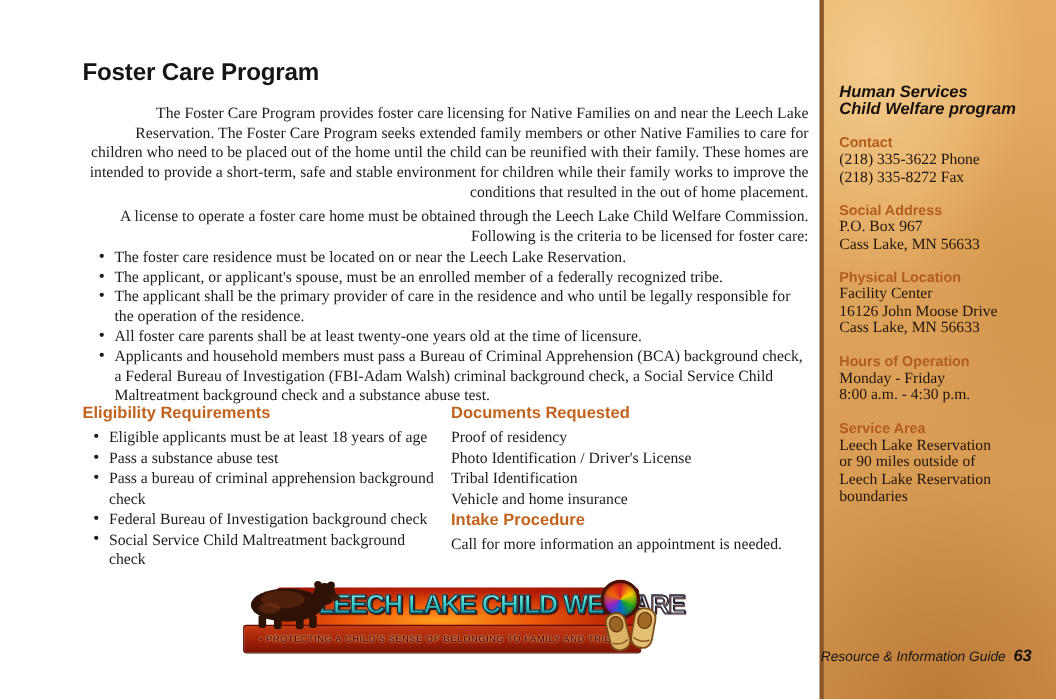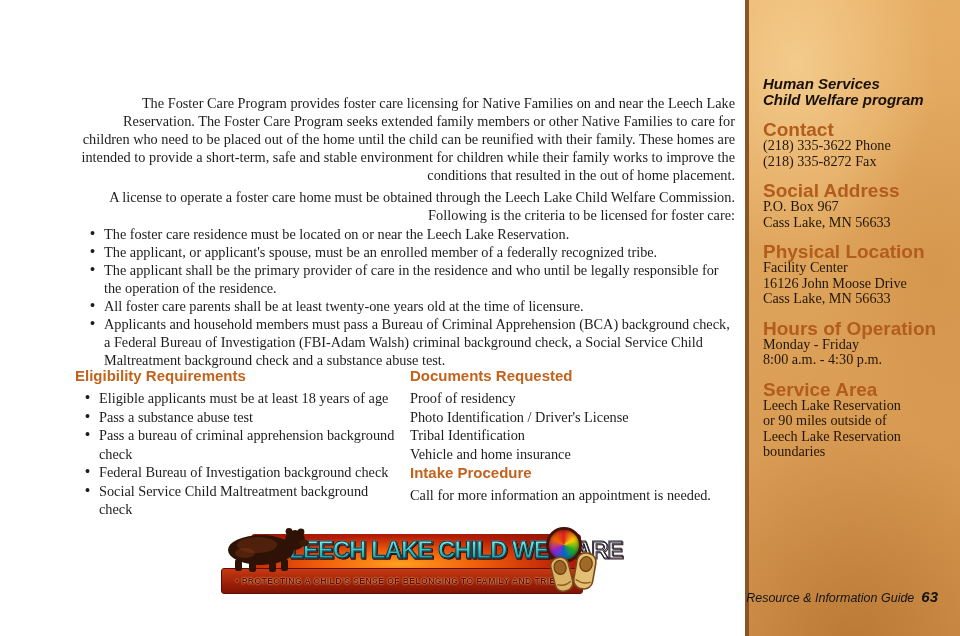--- a/index.html
+++ b/index.html
@@ -88,39 +88,40 @@
       radial-gradient(130% 55% at 50% 102%, rgba(156,92,28,0.45) 0%, rgba(156,92,28,0) 65%),
       linear-gradient(160deg, #e9b067 0%, #dda25a 45%, #d2914a 100%);
   }
   #sidebar-inner { position:absolute; left:14px; top:76px; right:16px; }
   .program-name {
     font-family:"Liberation Sans", sans-serif; font-weight:bold; font-style:italic;
     font-size:15px; line-height:16px; color:#181008;
   }
   .side-heading {
     font-family:"Liberation Sans", sans-serif; font-weight:bold;
-    font-size:19px; line-height:17px; color:#b25c1d; margin-top:13px;
+    font-size:13px; line-height:17px; color:#b25c1d; margin-top:13px;
   }
   .side-line { font-size:14.2px; line-height:15.5px; color:#221606; }
   .side-section { margin:0; }
 
   #sidebar-footer {
     position:absolute; right:22px; top:588px; white-space:nowrap;
     font-family:"Liberation Sans", sans-serif; font-style:italic; color:#141414;
   }
   #sidebar-footer .guide-name { font-size:12.5px; }
   #sidebar-footer .page-num { font-size:15px; font-weight:bold; margin-left:7px; }
 </style>
 </head>
 <body>
 
 <div id="page">
 
   <div id="main">
 
+    <h1 class="doc-title">Foster Care Program</h1>
 
     <p class="para" id="intro-para">The Foster Care Program provides foster care licensing for Native Families on and near the Leech Lake Reservation. The Foster Care Program seeks extended family members or other Native Families to care for children who need to be placed out of the home until the child can be reunified with their family. These homes are intended to provide a short-term, safe and stable environment for children while their family works to improve the conditions that resulted in the out of home placement.</p>
 
     <div class="para" id="license-para">
       <span class="line">A license to operate a foster care home must be obtained through the Leech Lake Child Welfare Commission.</span>
       <span class="line">Following is the criteria to be licensed for foster care:</span>
     </div>
 
     <ul class="plain" id="criteria-list">
       <li>The foster care residence must be located on or near the Leech Lake Reservation.</li>

